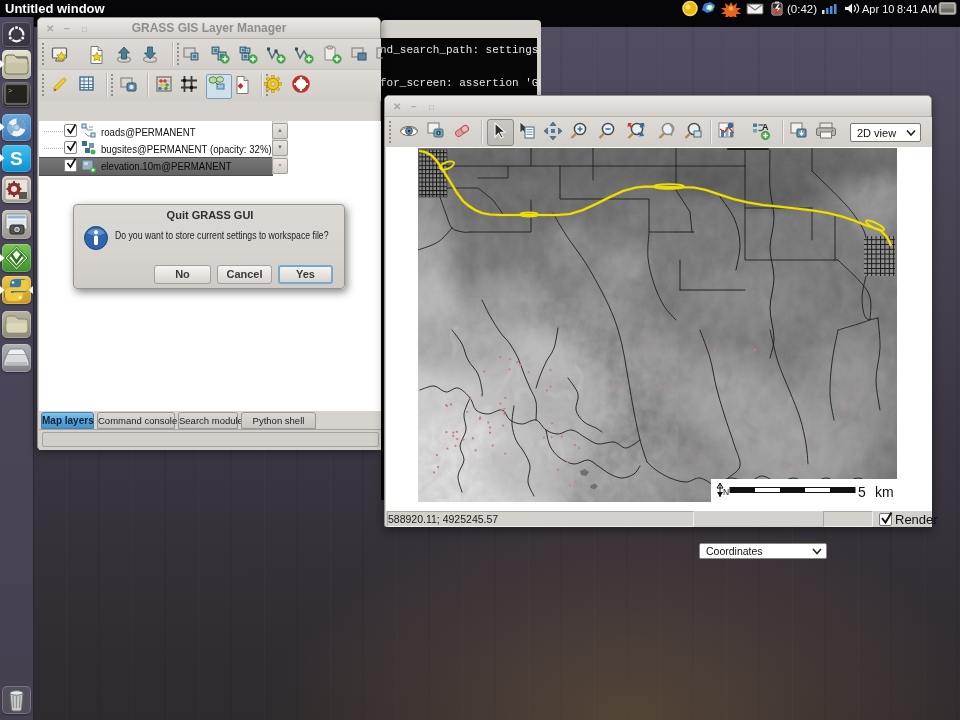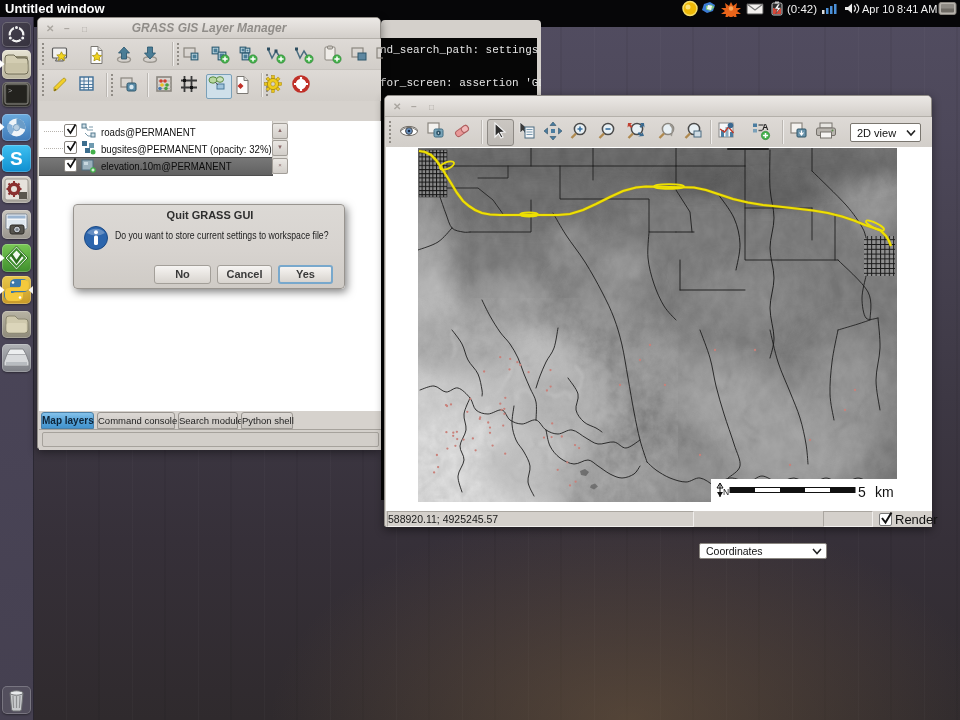--- a/index.html
+++ b/index.html
@@ -5,21 +5,21 @@
 #desktop{left:0;top:0;width:960px;height:720px;
  background:
  radial-gradient(ellipse 500px 300px at 630px 720px, rgba(135,105,70,.42), rgba(135,105,70,0) 72%),
  repeating-linear-gradient(90deg, rgba(255,255,255,.022) 0px, rgba(255,255,255,.022) 1px, rgba(0,0,0,0) 1px, rgba(0,0,0,0) 32px, rgba(0,0,0,.055) 32px, rgba(0,0,0,.055) 34px, rgba(0,0,0,0) 34px, rgba(0,0,0,0) 66px),
  linear-gradient(180deg,#524d61 0%,#4d485a 18%,#464150 35%,#3d3844 55%,#363039 75%,#2f2a2d 100%);}
 #topbar{left:0;top:0;width:960px;height:27px;background:#060608;color:#fff;}
 #launcher{left:0;top:17px;width:33px;height:703px;background:linear-gradient(180deg,#504a62 0%,#4a4558 45%,#454050 100%);border-right:1px solid rgba(0,0,0,.4);}
 .tile{position:absolute;left:2px;width:29px;border-radius:5px;overflow:hidden;}
 .win{position:absolute;background:#d6d2cd;border:1px solid #8f8b86;border-radius:5px 5px 2px 2px;box-shadow:0 3px 10px rgba(0,0,0,.45);}
 .tbar{position:absolute;left:0;top:0;right:0;height:20px;border-radius:4px 4px 0 0;background:linear-gradient(180deg,#ebe8e5 0%,#dedad6 55%,#d2cec9 100%);border-bottom:1px solid #b4b0aa;}
-.tbar .t{position:absolute;width:100%;text-align:center;top:3px;font-size:12px;font-weight:bold;color:#908d89;font-style:italic;}
+.tbar .t{position:absolute;width:100%;text-align:center;top:3px;font-size:12px;font-weight:bold;color:#908d89;}
 .wbtn{position:absolute;top:6px;color:#aaa6a0;font-size:10px;font-weight:bold;line-height:9px;}
 .sep{position:absolute;width:1px;background:#bbb7b2;border-right:1px solid #f0eeec;}
 .grip{position:absolute;width:4px;background-image:radial-gradient(circle 1px at 2px 2px,#908c86 1px,transparent 1.3px);background-size:4px 4px;}
 .gbtn{position:absolute;height:19px;line-height:17px;background:linear-gradient(180deg,#f6f4f2 0%,#e9e6e2 45%,#d8d4cf 100%);border:1px solid #a39f99;border-radius:3px;font-size:11px;font-weight:bold;color:#3a3a3a;text-align:center;}
 .cb{position:absolute;width:11px;height:11px;background:#fff;border:1px solid #8a8680;border-radius:2px;}
 .tx{position:absolute;white-space:nowrap;}
 .win,#dlg,.gbtn{box-sizing:border-box;}
 </style></head>
 <body>
 <div class="abs" id="desktop"></div>
@@ -316,21 +316,21 @@
       <div class="tx" style="left:62px;top:39px;font-size:10.5px;color:#0c0c0c;transform:scaleX(.92);transform-origin:0 0;">elevation.10m@PERMANENT</div>
       <div class="abs" style="left:233px;top:0px;width:15px;height:53px;background:#e2dfda;border-left:1px solid #c2beb8;"></div>
       <div class="abs" style="left:233px;top:2px;width:14px;height:14px;background:linear-gradient(180deg,#eae7e3,#d2cec9);border:1px solid #a29e98;border-radius:2px;font-size:6px;color:#8a6a6a;text-align:center;line-height:13px;">▲</div>
       <div class="abs" style="left:233px;top:19px;width:14px;height:14px;background:linear-gradient(180deg,#eae7e3,#d2cec9);border:1px solid #a29e98;border-radius:2px;font-size:6px;color:#8a6a6a;text-align:center;line-height:13px;">▼</div>
       <div class="abs" style="left:233px;top:37px;width:14px;height:14px;background:linear-gradient(180deg,#eae7e3,#d2cec9);border:1px solid #a29e98;border-radius:2px;font-size:6px;color:#8a6a6a;text-align:center;line-height:13px;">×</div>
     </div>
     <div class="abs" style="left:1px;top:393px;width:342px;height:19px;background:#d6d2cd;"></div>
     <div class="abs" style="left:3px;top:394px;width:53px;height:17px;box-sizing:border-box;background:linear-gradient(180deg,#85c2ea 0%,#55a3d9 55%,#4494ce 100%);border:1px solid #4a80a8;border-radius:3px 3px 0 0;font-size:10px;font-weight:bold;color:#0e2438;text-align:center;line-height:16px;white-space:nowrap;">Map layers</div>
     <div class="abs" style="left:59px;top:394px;width:78px;height:17px;box-sizing:border-box;background:linear-gradient(180deg,#dcd8d4,#c9c5c0);border:1px solid #9a9691;border-radius:3px 3px 0 0;font-size:9.5px;color:#1e1e1e;text-align:center;line-height:16px;white-space:nowrap;">Command console</div>
     <div class="abs" style="left:140px;top:394px;width:60px;height:17px;box-sizing:border-box;background:linear-gradient(180deg,#dcd8d4,#c9c5c0);border:1px solid #9a9691;border-radius:3px 3px 0 0;font-size:9.5px;color:#1e1e1e;text-align:center;line-height:16px;white-space:nowrap;">Search module</div>
-    <div class="abs" style="left:203px;top:394px;width:52px;height:17px;box-sizing:border-box;background:linear-gradient(180deg,#dcd8d4,#c9c5c0);border:1px solid #9a9691;border-radius:3px 3px 0 0;font-size:9.5px;color:#1e1e1e;text-align:center;line-height:16px;white-space:nowrap;">Python shell</div>
+    <div class="abs" style="left:203px;top:394px;width:75px;height:17px;box-sizing:border-box;background:linear-gradient(180deg,#dcd8d4,#c9c5c0);border:1px solid #9a9691;border-radius:3px 3px 0 0;font-size:9.5px;color:#1e1e1e;text-align:center;line-height:16px;white-space:nowrap;">Python shell</div>
     <div class="abs" style="left:1px;top:411px;width:342px;height:20px;background:#d4d0cb;border-top:1px solid #a6a29c;"></div>
     <div class="abs" style="left:4px;top:414px;width:335px;height:13px;background:#d2cec9;border:1px solid #a6a29c;border-radius:2px;"></div>
   </div>
 <div class="win" id="md" style="left:384px;top:95px;width:548px;height:432px;">
     <div class="tbar">
       <div class="wbtn" style="left:8px;">✕</div>
       <div class="wbtn" style="left:26px;">–</div>
       <div class="wbtn" style="left:44px;font-size:8.5px;top:6.5px;">□</div>
     </div>
     <div class="abs" style="left:1px;top:21px;width:546px;height:30px;background:linear-gradient(180deg,#dedad6,#d2cec9);border-bottom:1px solid #bab6b1;"></div>

